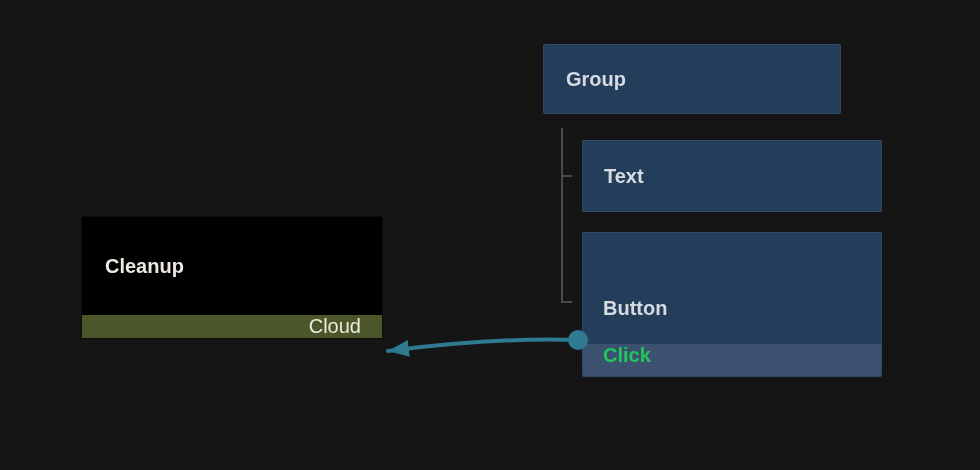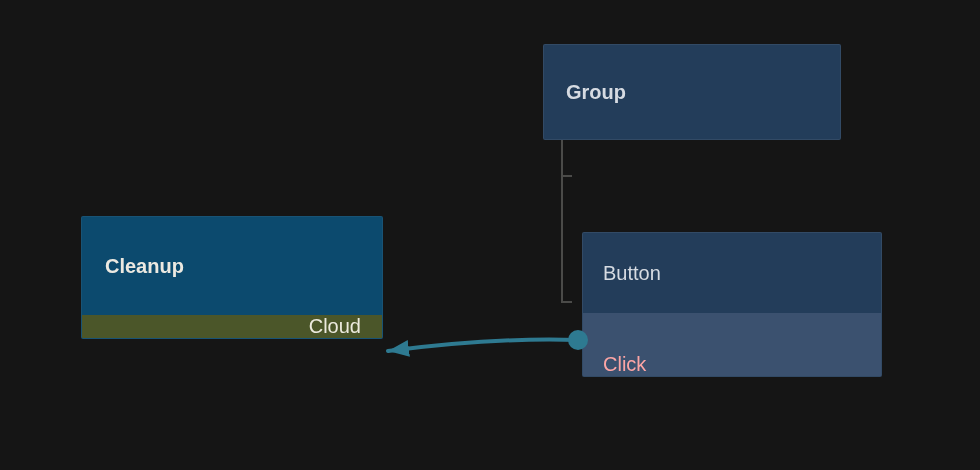--- a/index.html
+++ b/index.html
@@ -28,53 +28,54 @@
     background: #233d5a;
     border: 1px solid rgba(255,255,255,0.07);
     display: flex;
     align-items: center;
     color: #d6dbe2;
     font-size: 20px;
     font-weight: 600;
     padding-left: 21px;
   }
 
-  .group-node  { left: 543px; top: 44px;  width: 298px; height: 96px; padding-left: 22px; }
+  .group-node  { left: 543px; top: 44px;  width: 298px; height: 70px; padding-left: 22px; }
   .text-node   { left: 582px; top: 140px; width: 300px; height: 72px; }
 
   .button-node {
     left: 582px; top: 232px; width: 300px; height: 145px;
     background: #233d5a;
     border: 1px solid rgba(255,255,255,0.07);
     display: flex;
     flex-direction: column;
     color: #d6dbe2;
     font-size: 20px;
   }
   .button-header {
-    height: 80px;
+    height: 71px;
     display: flex;
     align-items: center;
     padding-left: 20px;
-    font-weight: 400;
+    font-weight: 700;
+    margin-top: 40px;
   }
   .event-row {
     flex: 1;
     background: #3b516f;
     display: flex;
-    align-items: flex-end;
+    align-items: flex-start;
     padding-left: 20px;
-    font-weight: 400;
-    color: #fca5a5;
+    font-weight: 700;
+    color: #22c55e;
   }
 
   
   .cleanup-node {
     left: 81px; top: 216px; width: 302px; height: 123px;
-    background: #0c4a6e;
+    background: #000000;
     border: 1px solid rgba(255,255,255,0.05);
     display: flex;
     flex-direction: column;
   }
   .cleanup-header {
     height: 101px;
     display: flex;
     flex-direction: column;
     justify-content: center;
     padding-left: 23px;
@@ -118,20 +119,23 @@
 
   <svg class="wires">
     <path d="M 562 128 L 562 302 L 572 302" fill="none" stroke="#4b4b49" stroke-width="2"></path>
     <path d="M 562 176 L 572 176" fill="none" stroke="#4b4b49" stroke-width="2"></path>
   </svg>
 
   <div class="node blue-node group-node">
     <span>Group</span>
   </div>
 
+  <div class="node blue-node text-node">
+    <span>Text</span>
+  </div>
 
   <div class="node button-node">
     <div class="button-header">
       <span>Button</span>
     </div>
     <div class="event-row">
       <span>Click</span>
     </div>
   </div>
 

